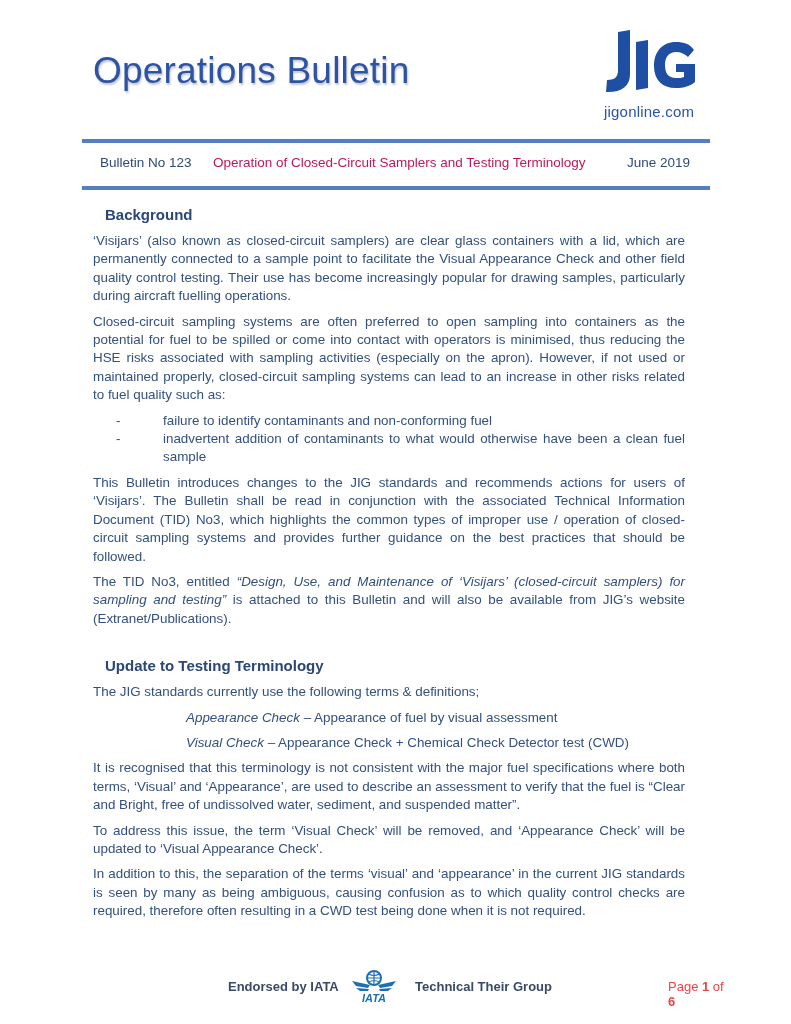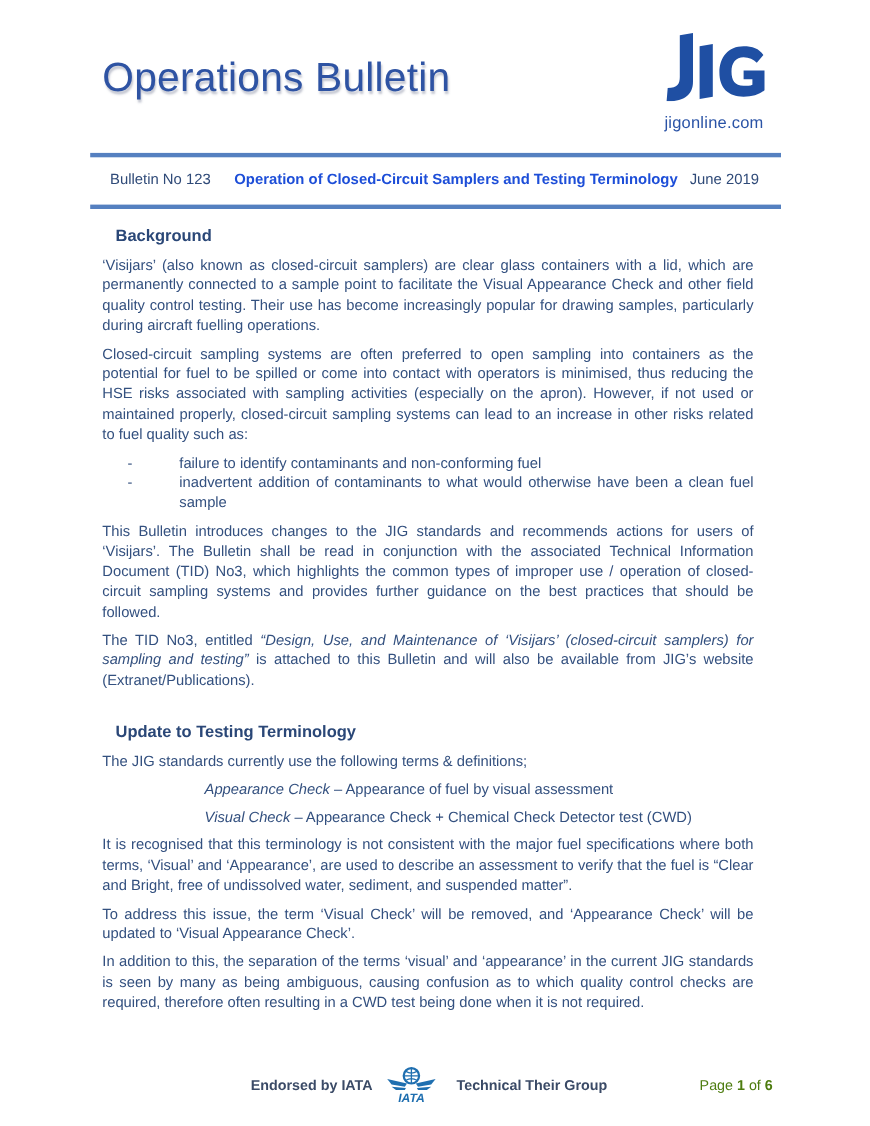--- a/index.html
+++ b/index.html
@@ -8,36 +8,36 @@
   .page-title { position: absolute; left: 93px; top: 50px; font-size: 37px; color: #2e53a3;
                 letter-spacing: 0.2px; text-shadow: 1px 2px 2px rgba(80,90,120,0.35); }
   .logo { position: absolute; left: 600px; top: 30px; width: 100px; height: 95px; }
   .logo-mark { position: absolute; left: 4px; top: 0; }
   .logo-url { position: absolute; left: 4px; top: 73px; font-size: 15px; color: #2a53a6; letter-spacing: 0.2px; }
   .rule { position: absolute; left: 82px; width: 628px; height: 4px; background: #5580c0; }
   .rule.top { top: 139px; }
   .rule.bottom { top: 186px; }
   .bulletin-bar { position: absolute; left: 82px; top: 155px; width: 628px; height: 18px; font-size: 13.5px; color: #2f4a78; }
   .bulletin-no { position: absolute; left: 18px; top: 0; }
-  .bulletin-topic { position: absolute; left: 131px; top: 0; font-weight: bold; color: #1d4ed8; }
+  .bulletin-topic { position: absolute; left: 131px; top: 0; font-weight: normal; color: #be185d; }
   .bulletin-date { position: absolute; right: 20px; top: 0; }
   .content { position: absolute; left: 93px; top: 206px; width: 592px; font-size: 13.4px; line-height: 18.4px; color: #33507f; }
   h2 { font-size: 15px; font-weight: bold; color: #2a4777; margin: 0 0 8px 12px; line-height: 18px; }
   p { margin: 0 0 7px 0; text-align: justify; }
   ul.dash { list-style: none; margin: 0 0 7px 0; padding: 0; }
   ul.dash li { position: relative; padding-left: 70px; text-align: justify; }
   ul.dash li .dash-mark { position: absolute; left: 23px; top: 0; }
   .def { padding-left: 93px; margin: 0 0 7px 0; }
   .def em, .italic { font-style: italic; }
   .section-gap { height: 22px; }
   .footer { position: absolute; left: 0; top: 975px; width: 729px; height: 30px; font-size: 13px; color: #2f4a78; }
   .footer-endorsed { position: absolute; left: 228px; top: 4px; font-weight: bold; color: #3a4a66; }
   .footer-iata { position: absolute; left: 350px; top: -6px; width: 48px; height: 34px; }
   .footer-group { position: absolute; left: 415px; top: 4px; font-weight: bold; color: #3a4a66; }
-  .footer-page { position: absolute; left: 636px; top: 4px; color: #4d7c0f; }
+  .footer-page { position: absolute; left: 668px; top: 4px; color: #ef4444; }
   .footer-page b { font-weight: bold; }
 </style>
 </head>
 <body>
 
 <div class="page-title">Operations Bulletin</div>
 
 <div class="logo">
   <svg class="logo-mark" width="92" height="62" viewBox="0 0 92 62">
 

